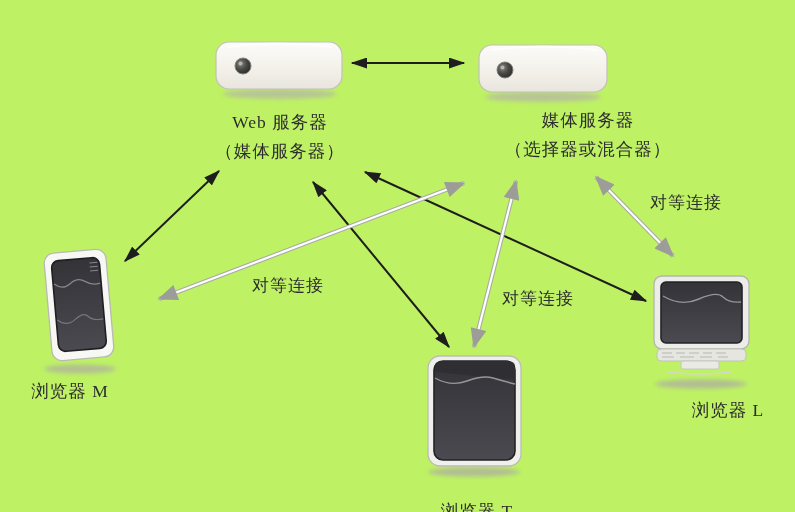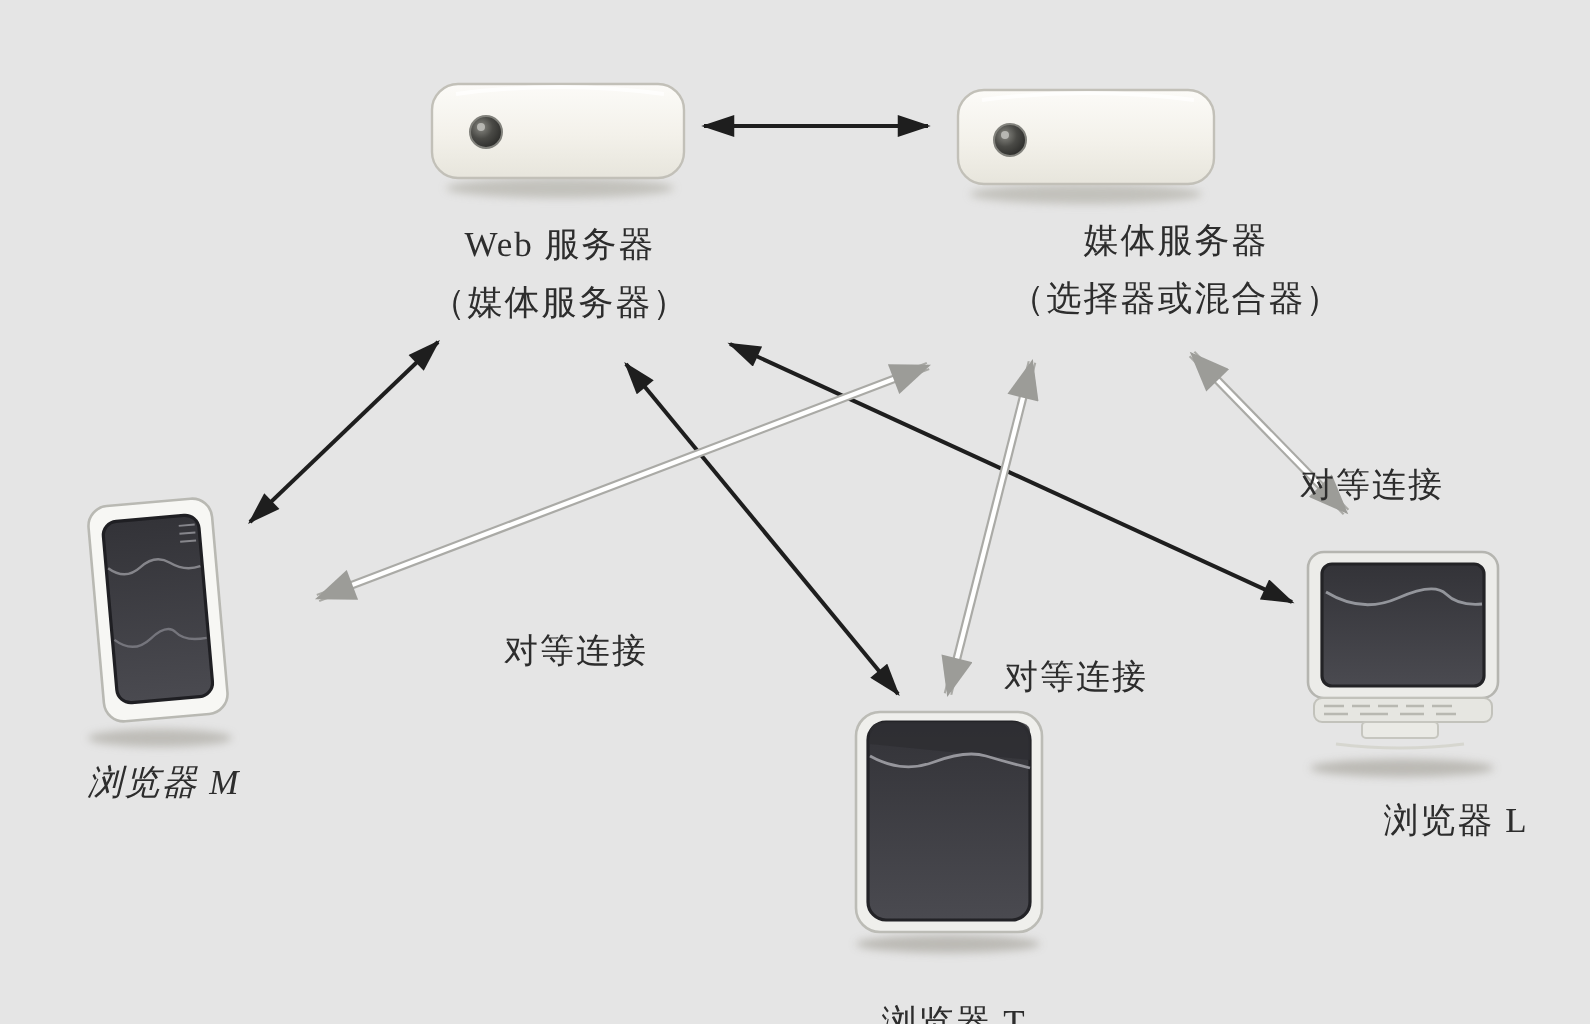--- a/index.html
+++ b/index.html
@@ -1,34 +1,34 @@
 <!DOCTYPE html>
 <html><head>
 <meta charset="utf-8">
 <style>
   html,body{margin:0;padding:0;background:#ffffff;}
   .canvas{
     position:relative;
     width:795px;height:512px;
-    background:#e5e5e5;
+    background:#bef264;
     overflow:hidden;
     font-family:"Liberation Serif","DejaVu Serif",serif;
   }
   .canvas svg{position:absolute;left:0;top:0;}
   .lbl{
     position:absolute;
     transform:translateX(-50%);
     white-space:nowrap;
     color:#2d2d2d;
     font-size:17.5px;
     letter-spacing:1px;
     text-align:center;
     line-height:29px;
   }
-  .lbl.small{font-size:17px;margin-top:40px;}
+  .lbl.small{font-size:17px;}
   .blk{stroke:#1e1e1e;stroke-width:2;fill:none;}
   .gs{stroke:#aaaaa6;stroke-width:4.4;fill:none;}
   .gw{stroke:#ffffff;stroke-width:2.2;fill:none;}
   .gm{stroke:rgba(0,0,0,0);stroke-width:1;fill:none;}
 </style>
 </head>
 <body>
 
 <div class="canvas">
 
@@ -139,21 +139,21 @@
   <div class="lbl" style="left:280px;top:108px;">
     <div>Web 服务器</div>
     <div>（媒体服务器）</div>
   </div>
 
   <div class="lbl" style="left:564px;top:106px;margin-left:24px;">
     <div>媒体服务器</div>
     <div>（选择器或混合器）</div>
   </div>
 
-  <div class="lbl" style="left:82px;top:377px;font-style:italic;">浏览器 M</div>
+  <div class="lbl" style="left:70px;top:377px;">浏览器 M</div>
 
   <div class="lbl" style="left:477px;top:478px;margin-top:19px;">浏览器 T</div>
 
   <div class="lbl" style="left:728px;top:396px;text-align:center;">浏览器 L</div>
 
   <div class="lbl small" style="left:288px;top:271px;">对等连接</div>
 
   <div class="lbl small" style="left:538px;top:284px;">对等连接</div>
 
   <div class="lbl small" style="left:686px;top:188px;">对等连接</div>

